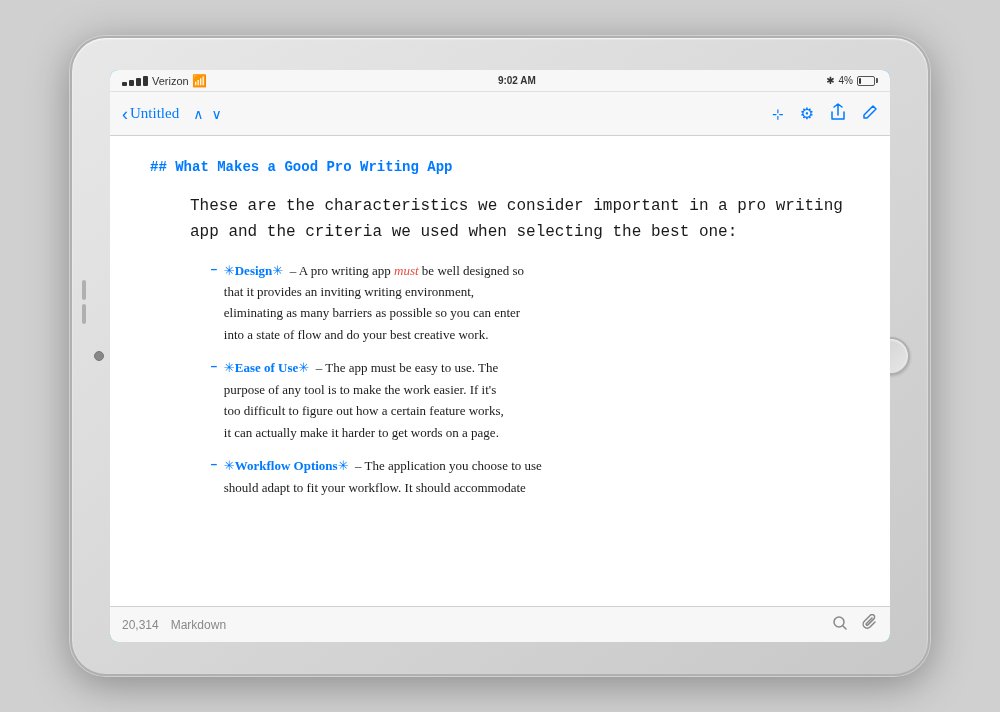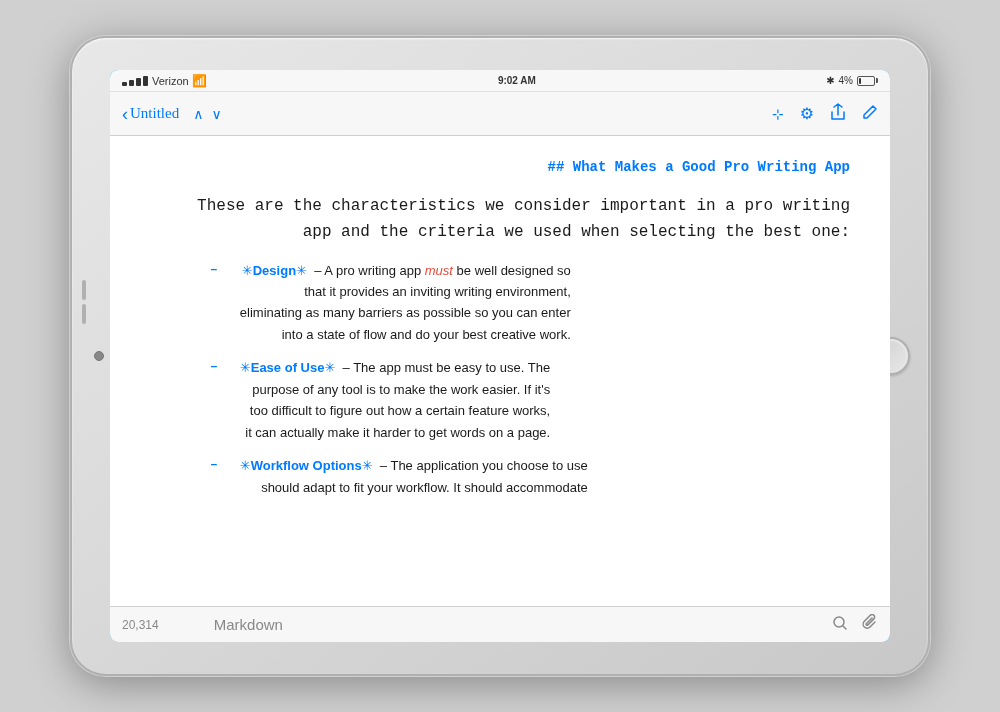--- a/index.html
+++ b/index.html
@@ -233,21 +233,20 @@
     
     .content-area {
       flex: 1;
       overflow: hidden;
       background: #ffffff;
       padding: 20px 40px 20px 40px;
       font-family: 'Courier New', Courier, monospace;
       font-size: 13px;
       line-height: 1.6;
       color: #1a1a1a;
-      text-align: right;
     }
 
     .doc-heading {
       color: #007aff;
       font-family: 'Courier New', Courier, monospace;
       font-size: 14px;
       font-weight: bold;
       margin-bottom: 16px;
     }
 
@@ -271,25 +270,24 @@
     }
 
     .bullet-dash {
       color: #007aff;
       font-weight: bold;
       flex-shrink: 0;
       margin-top: 0;
     }
 
     .bullet-content {
-      font-family: Liberation Sans, sans-serif;
+      font-family: Liberation Serif, serif;
       font-size: 13px;
       line-height: 1.65;
       color: #1a1a1a;
-      margin-left: 16px;
     }
 
     .kw-bold {
       color: #007aff;
       font-weight: bold;
     }
 
     .kw-italic {
       color: #e74c3c;
       font-style: italic;
@@ -316,23 +314,22 @@
       align-items: center;
       gap: 12px;
     }
 
     .bottom-count {
       font-size: 12px;
       color: #888;
     }
 
     .bottom-mode {
-      font-size: 15px;
+      font-size: 12px;
       color: #888;
-      margin-left: 43px;
     }
 
     .bottom-right {
       display: flex;
       align-items: center;
       gap: 14px;
     }
 
     .bottom-icon {
       color: #007aff;

